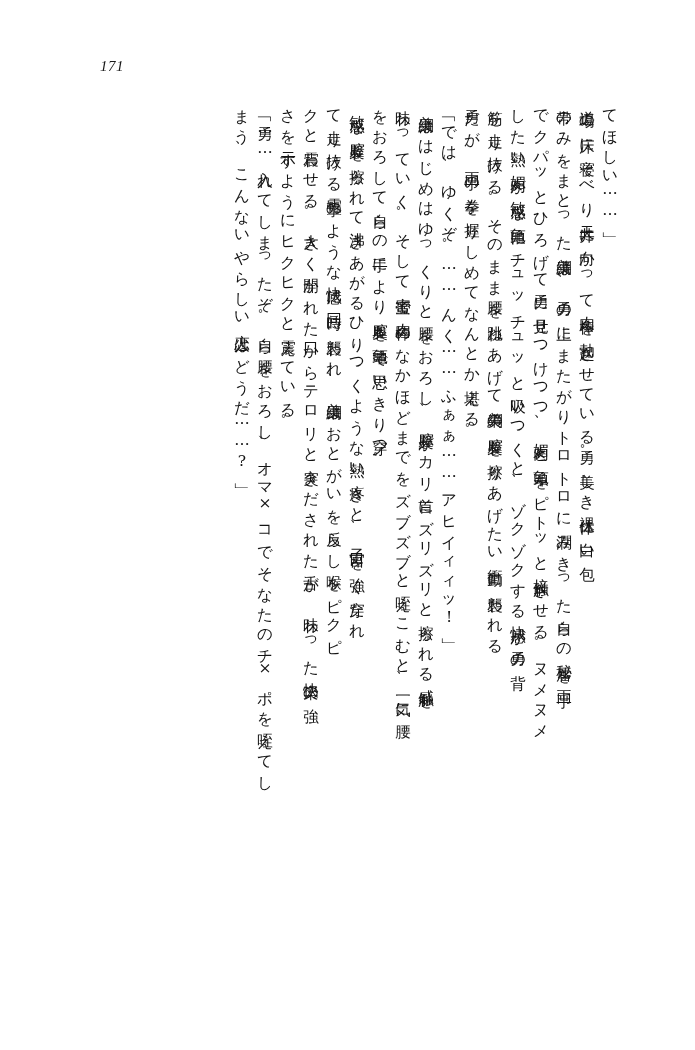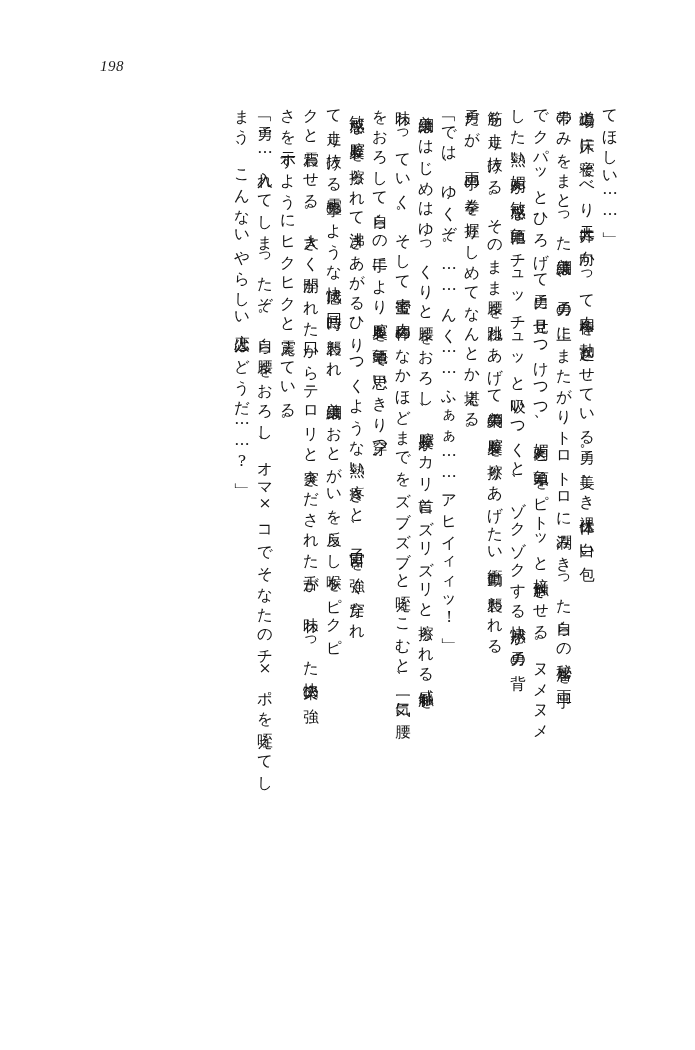--- a/index.html
+++ b/index.html
@@ -64,21 +64,21 @@
   }
   .col.indent2 {
     padding-top: 5px;
   }
 </style>
 </head>
 <body>
 
 <div class="page">
 
-  <div class="page-number">198</div>
+  <div class="page-number">171</div>
 
   <div class="body-text">
     <div class="col">てほしい……」</div>
     <div class="col">道場の床に寝そべり天井に向かって肉棒を勃起させている勇。美しき裸体に白い包</div>
     <div class="col">帯のみをまとった美綱は、勇の上にまたがりトロトロに潤みきった自らの秘唇を両手</div>
     <div class="col">でクパッとひろげて勇に見せつけつつ、媚肉と亀頭をピトッと接触させる。ヌメヌメ</div>
     <div class="col">した熱い媚肉が敏感な亀頭にチュッチュッと吸いつくと、ゾクゾクする快感が勇の背</div>
     <div class="col">筋を走り抜ける。そのまま腰を跳ねあげて美綱の膣襞を擦りあげたい衝動に襲われる</div>
     <div class="col">勇だが、両手の拳を握りしめてなんとか堪える。</div>
     <div class="col indent">「では、ゆくぞ。……んく……ふぁぁ……アヒイィィッ!」</div>

